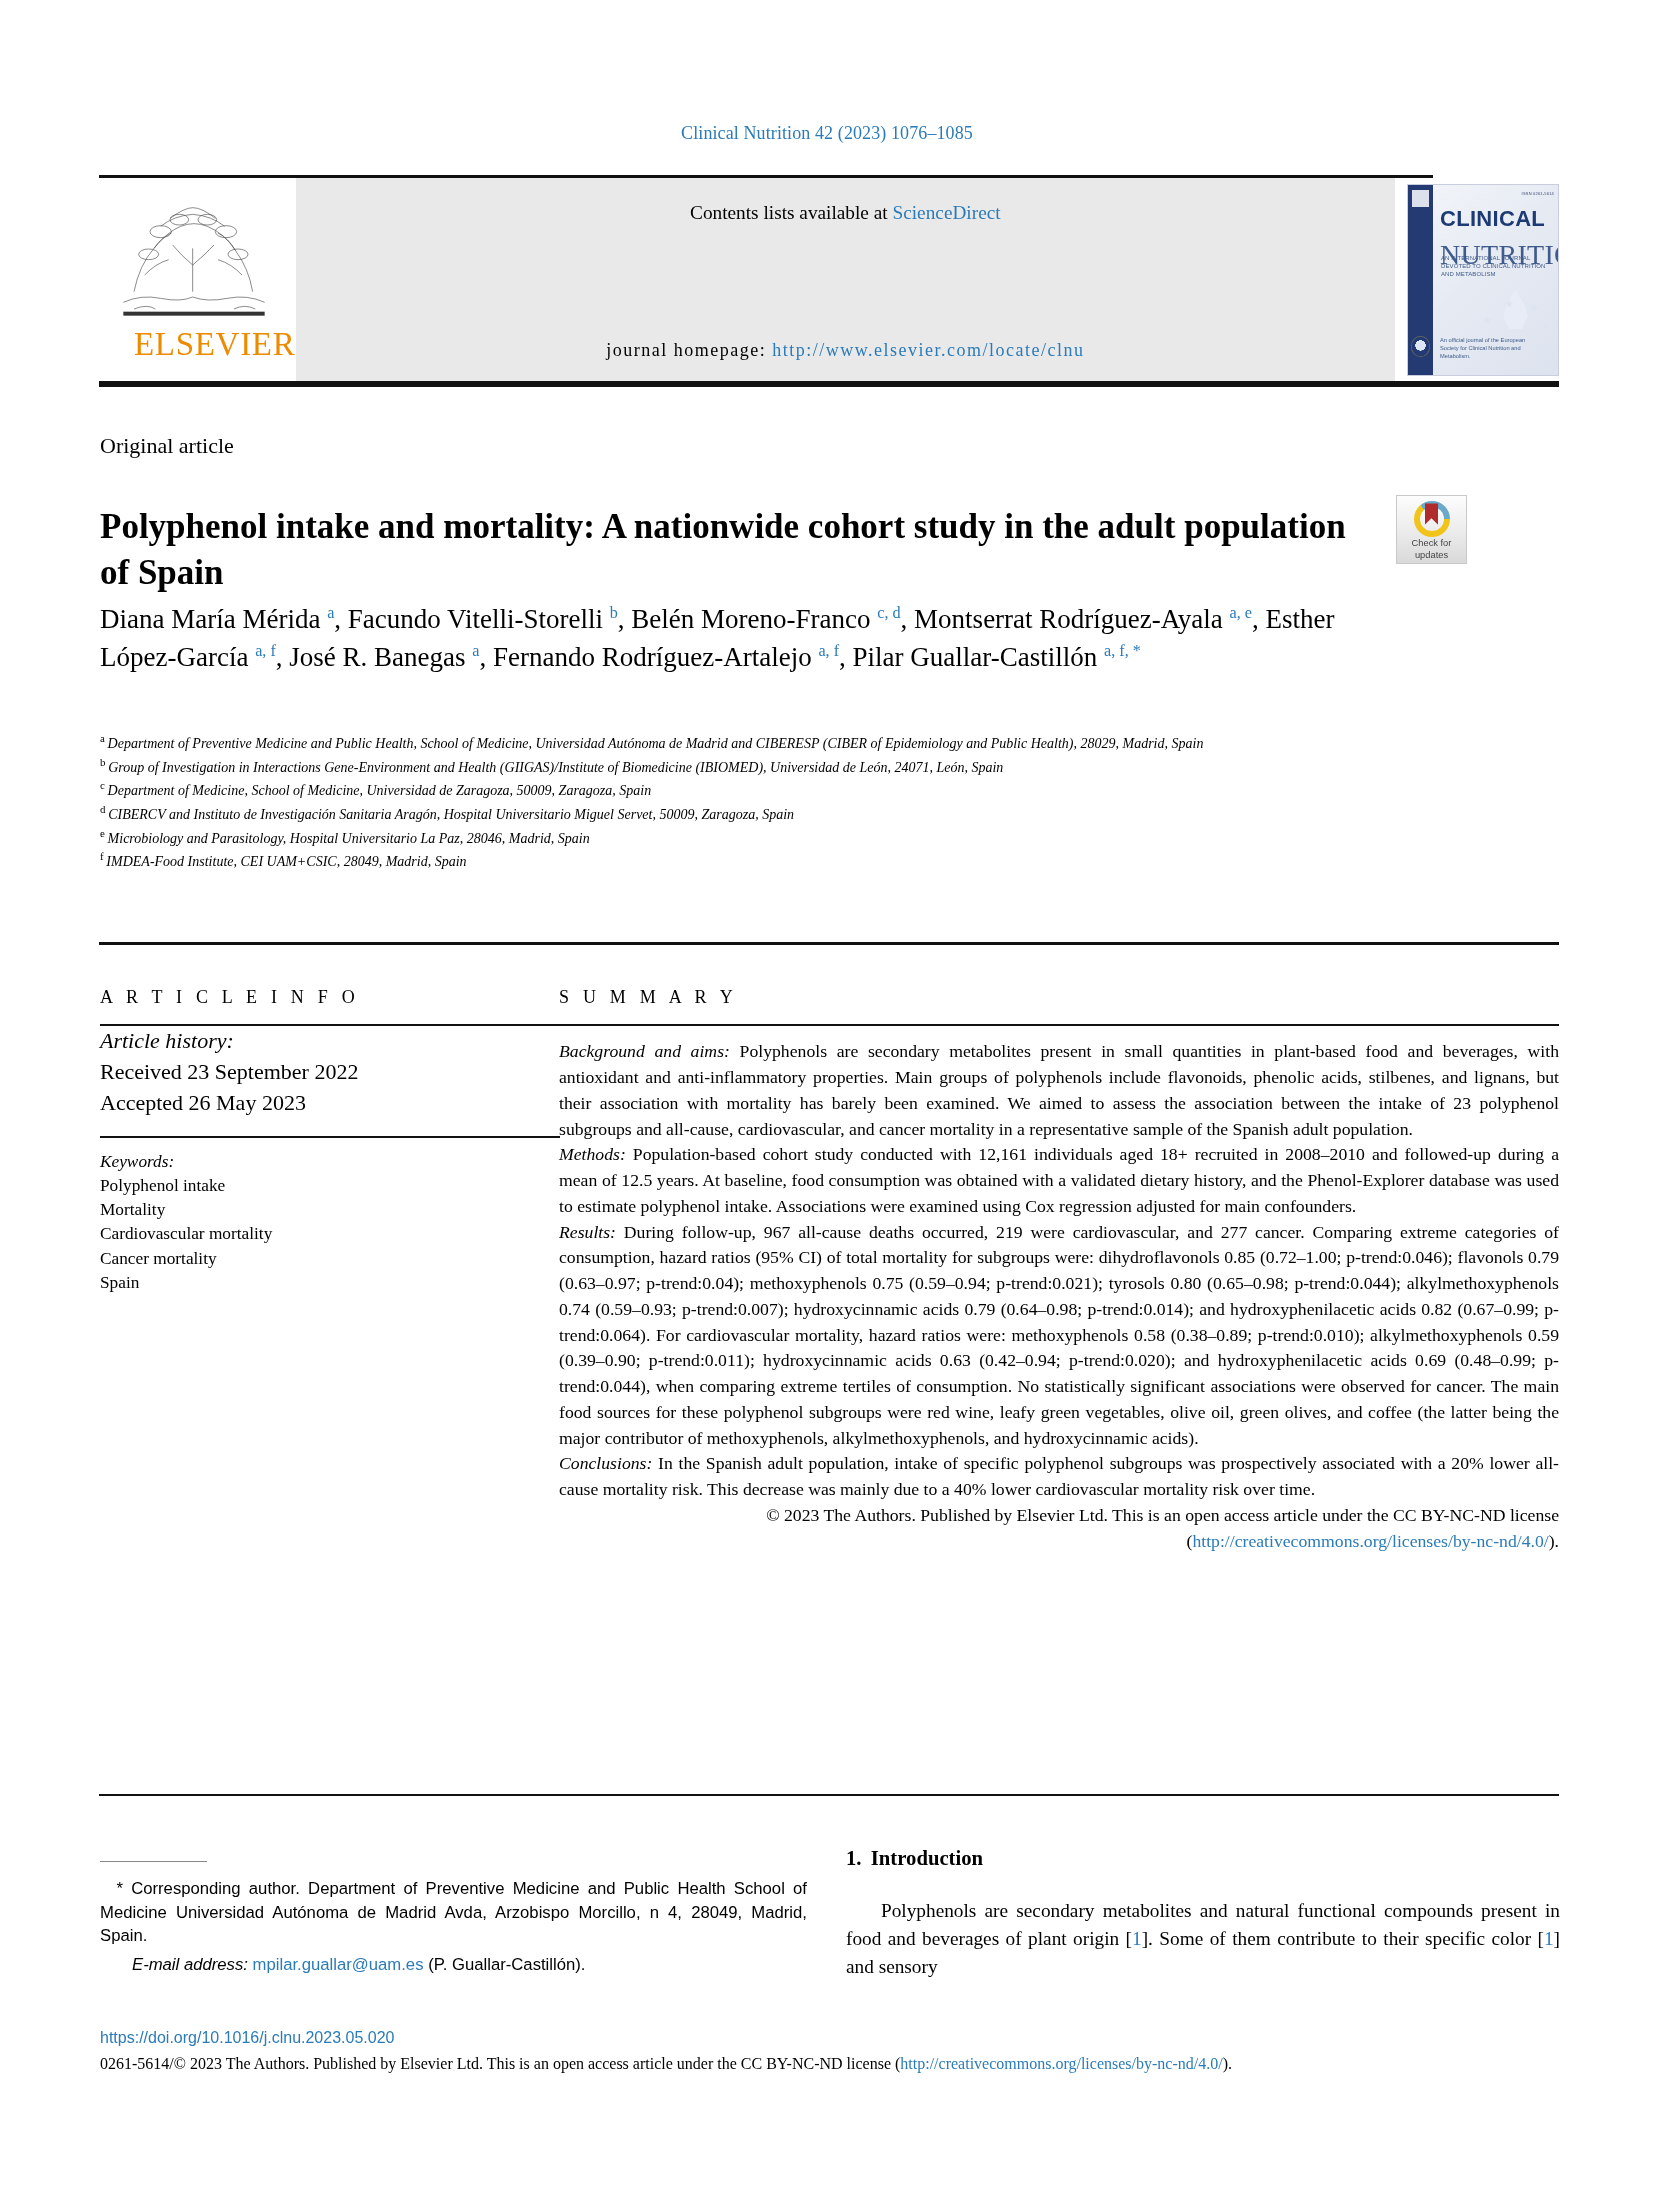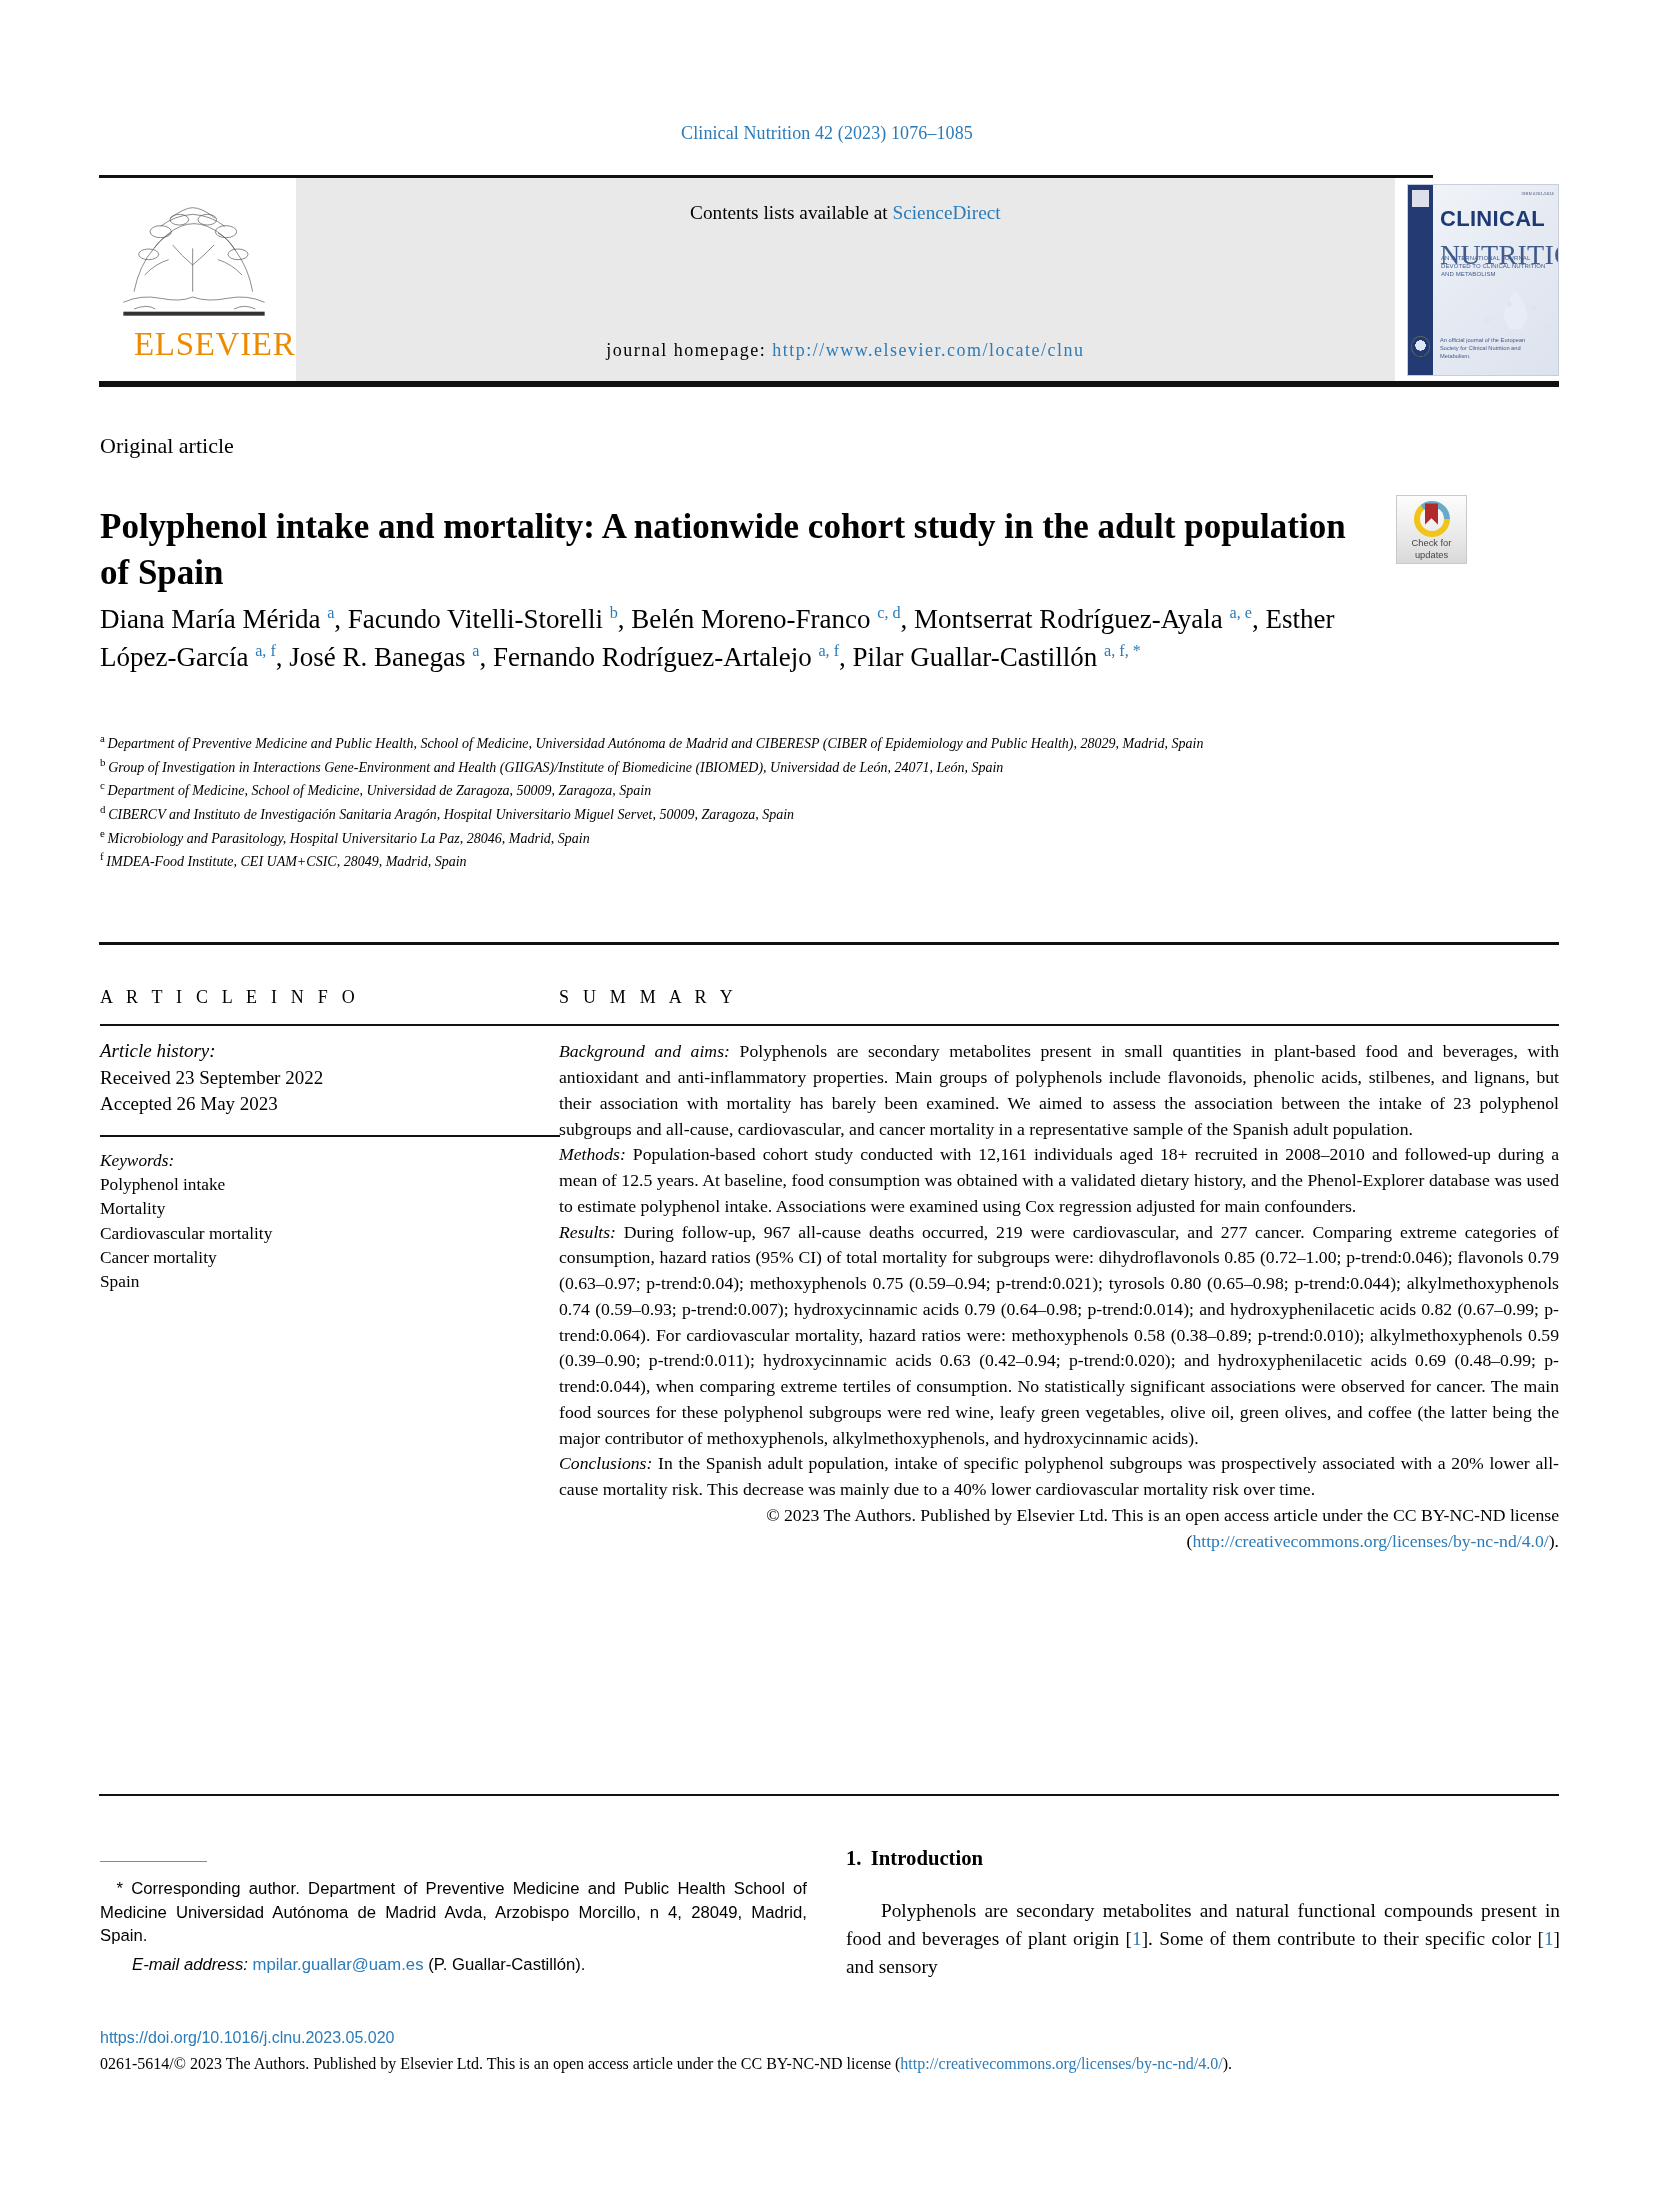--- a/index.html
+++ b/index.html
@@ -168,21 +168,21 @@
     font-family:"Liberation Serif", serif;
   }
   .sum-col {
     position:absolute; left:559px; top:987px; width:1000px;
     font-family:"Liberation Serif", serif;
   }
   .sec-head {
     font-size:18px; letter-spacing:4.7px; font-family:"Liberation Serif", serif;
   }
   .thin-rule { height:2px; background:#111; margin:16px 0 0 0; }
-  .hist { margin-top:12px; font-size:19px; line-height:1.40; }
+  .hist { font-size:22px; line-height:1.40; }
   .hist .it { font-style:italic; }
   .kw-rule { height:2px; background:#111; margin:17.3px 0 0 0; }
   .kw { margin-top:12px; font-size:17.3px; line-height:1.40; }
   .kw .it { font-style:italic; }
 
   .sum-rule { height:2px; background:#111; margin:16px 0 0 0; }
   .abs {
     margin-top:13.3px; font-size:17.7px; line-height:1.455;
     text-align:justify; text-justify:inter-word;
   }

